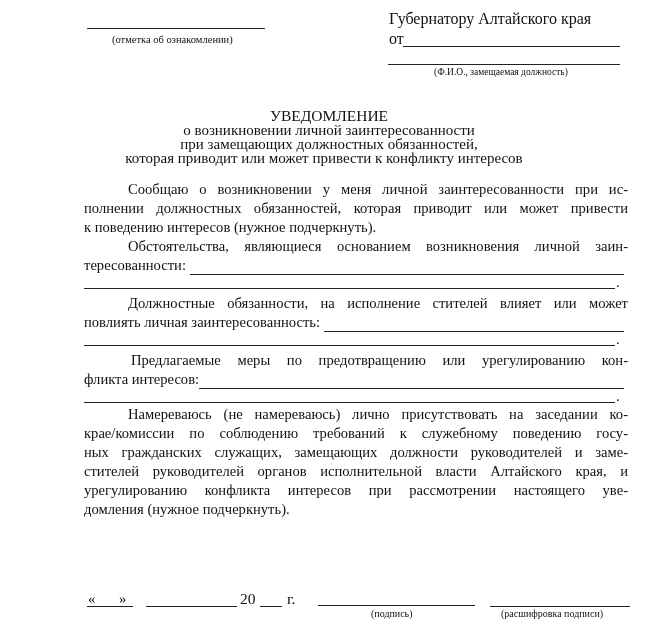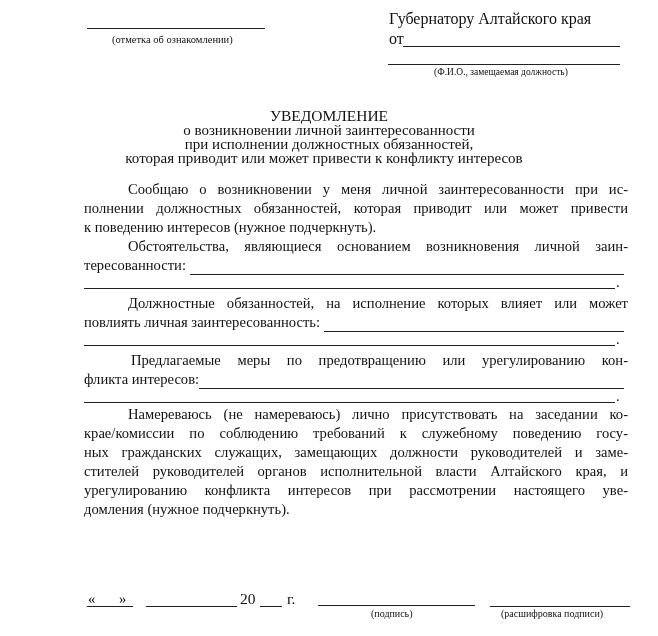--- a/index.html
+++ b/index.html
@@ -24,41 +24,41 @@
 <div class="abs small" style="left:112px; top:34px;">(отметка об ознакомлении)</div>
 
 <div class="abs hdr" style="left:389px; top:10px;">Губернатору Алтайского края</div>
 <div class="abs hdr" style="left:389px; top:30px;">от</div>
 <div class="line" style="left:403px; top:46px; width:217px;"></div>
 <div class="line" style="left:388px; top:64px; width:232px;"></div>
 <div class="abs small" style="left:434px; top:67px; font-size:9.5px;">(Ф.И.О., замещаемая должность)</div>
 
 <div class="abs title" style="top:109px; font-size:15.5px;">УВЕДОМЛЕНИЕ</div>
 <div class="abs title" style="top:123px;">о возникновении личной заинтересованности</div>
-<div class="abs title" style="top:137px;">при исполнении должностных обязанностей,</div>
+<div class="abs title" style="top:137px;">при замещающих должностных обязанностей,</div>
 <div class="abs title" style="top:151px; left:-5px;">которая приводит или может привести к конфликту интересов</div>
 
 <div class="abs body" style="left:84px; top:180px;">
   <span class="j" style="padding-left:44px; width:500px;">Сообщаю о возникновении у меня личной заинтересованности при ис-</span>
   <span class="j">полнении должностных обязанностей, которая приводит или может привести</span>
   <span style="display:block;">к поведению интересов (нужное подчеркнуть).</span>
 </div>
 
 <div class="abs body" style="left:84px; top:237px;">
   <span class="j" style="padding-left:44px; width:500px;">Обстоятельства, являющиеся основанием возникновения личной заин-</span>
 </div>
 <div class="fill-row body" style="left:84px; top:256px; width:540px;">
   <span>тересованности:</span>
   <span class="ln"></span>
 </div>
 <div class="line" style="left:84px; top:288px; width:531px;"></div>
 <div class="abs body" style="left:616px; top:273px;">.</div>
 
 <div class="abs body" style="left:84px; top:294px;">
-  <span class="j" style="padding-left:44px; width:500px;">Должностные обязанностей, на исполнение которых влияет или может</span>
+  <span class="j" style="padding-left:44px; width:500px;">Должностные обязанности, на исполнение стителей влияет или может</span>
 </div>
 <div class="fill-row body" style="left:84px; top:313px; width:540px;">
   <span>повлиять личная заинтересованность:</span>
   <span class="ln"></span>
 </div>
 <div class="line" style="left:84px; top:345px; width:531px;"></div>
 <div class="abs body" style="left:616px; top:330px;">.</div>
 
 <div class="abs body" style="left:84px; top:351px;">
   <span class="j" style="padding-left:47px; width:497px;">Предлагаемые меры по предотвращению или урегулированию кон-</span>

